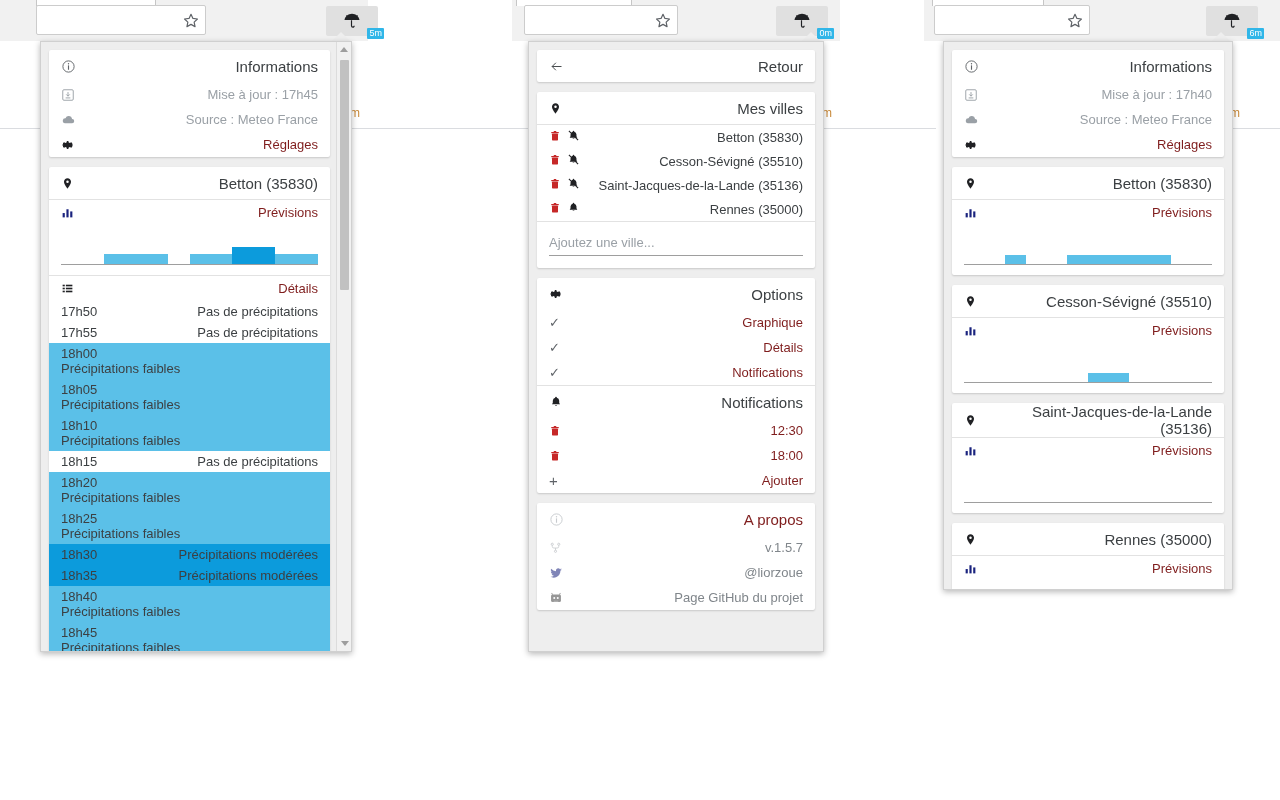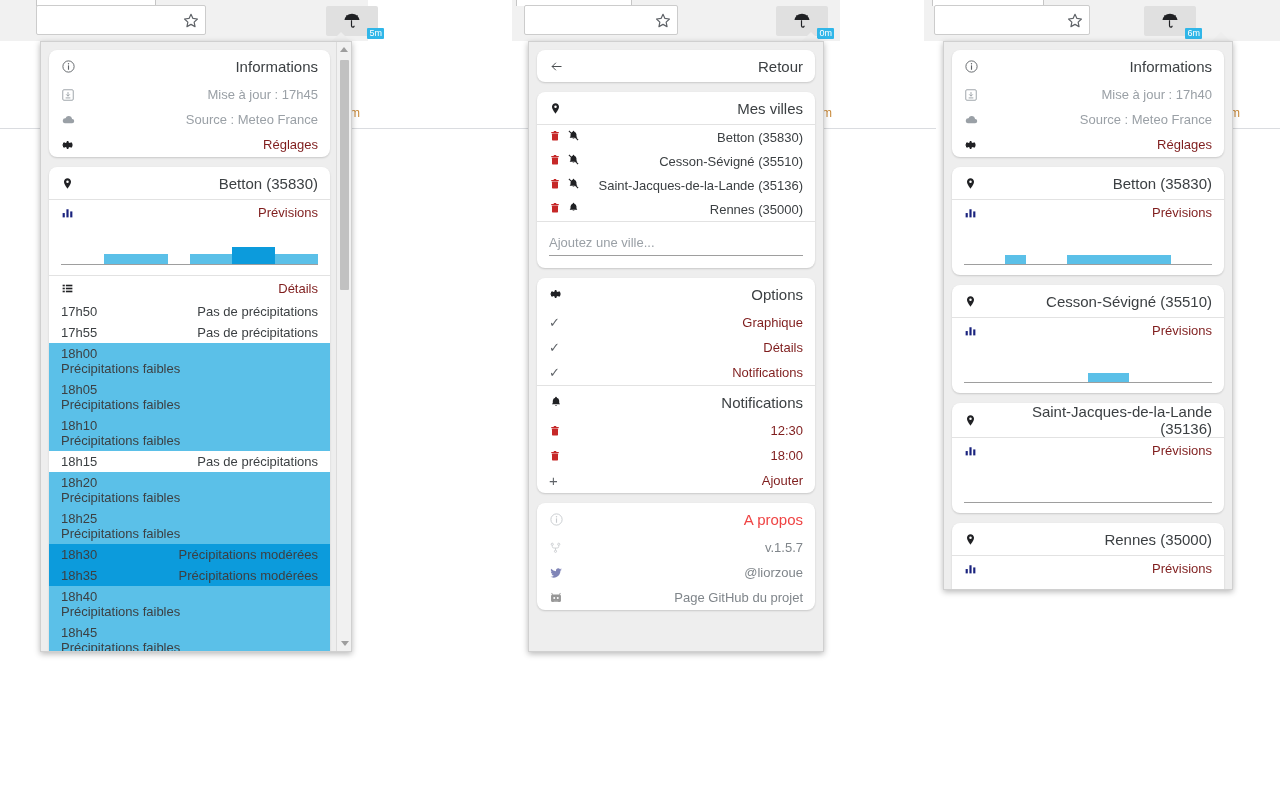--- a/index.html
+++ b/index.html
@@ -43,21 +43,21 @@
   
   .popup {
     position: absolute;
     background: #eeeeee;
     border: 1px solid #d0d0d0;
     box-shadow: 0 2px 6px rgba(0,0,0,.28);
     overflow: hidden;
   }
   .popbody { padding: 8px; }
   .card {
-    background: #fff; border-radius: 8px;
+    background: #fff; border-radius: 2px;
     box-shadow: 0 1px 2px rgba(0,0,0,.16);
     margin-bottom: 10px; overflow: hidden;
   }
   .card:last-child { margin-bottom: 0; }
 
   .row {
     display: flex; align-items: center;
     padding: 0 12px; min-height: 25px;
     justify-content: space-between;
   }
@@ -167,21 +167,21 @@
     <span class="badge">0m</span>
   </div>
   <div class="caret" style="left:802px;top:32px;"></div>
 
   <div class="chrome" style="left:924px;top:0;width:356px;height:41px;"></div>
   <div class="tabstub" style="left:932px;width:112px;"></div>
   <div class="omnibox" style="left:934px;width:156px;"></div>
   <svg class="star" style="left:1066px;" viewBox="0 0 24 24">
     <path d="M12 3l2.6 5.6 6 .7-4.4 4.2 1.2 6-5.4-3-5.4 3 1.2-6L3.4 9.3l6-.7z" fill="none" stroke="#5f6368" stroke-width="1.6" stroke-linejoin="round"></path>
   </svg>
-  <div class="extbtn" style="left:1144px;">
+  <div class="extbtn" style="left:1206px;">
     <svg width="20" height="20" viewBox="0 0 24 24">
       <path d="M12 3.2c-4.6 0-8.4 3.3-9 7.6h18c-.6-4.3-4.4-7.6-9-7.6z" fill="#202124"></path>
       <path d="M11.4 11.2v6.6a1.6 1.6 0 0 0 3.2 0" fill="none" stroke="#202124" stroke-width="1.4"></path>
       <path d="M5 5.5l1.6 1.2M19 5.5l-1.6 1.2" stroke="#202124" stroke-width="1.2"></path>
     </svg>
     <span class="badge">6m</span>
   </div>
   <div class="caret" style="left:1212px;top:32px;"></div>
 
   <div class="popup" style="left:40px;top:41px;width:312px;height:611px;">
@@ -511,21 +511,21 @@
 
       <div class="card about">
         <div class="row hdr">
           <span class="ic">
             <svg width="15" height="15" viewBox="0 0 24 24">
               <circle cx="12" cy="12" r="9" fill="none" stroke="#9aa0a6" stroke-width="1.5"></circle>
               <circle cx="12" cy="7.6" r="1.1" fill="#9aa0a6"></circle>
               <rect x="11.1" y="10.2" width="1.8" height="7" fill="#9aa0a6"></rect>
             </svg>
           </span>
-          <span class="lbl" style="color:#ef4444;font-size:15px;">A propos</span>
+          <span class="lbl" style="color:#7f1d1d;font-size:15px;">A propos</span>
         </div>
         <div class="row">
           <span class="ic">
             <svg width="13" height="13" viewBox="0 0 24 24">
               <circle cx="6" cy="6" r="2" fill="none" stroke="#9aa0a6" stroke-width="1.6"></circle>
               <circle cx="18" cy="6" r="2" fill="none" stroke="#9aa0a6" stroke-width="1.6"></circle>
               <circle cx="12" cy="19" r="2" fill="none" stroke="#9aa0a6" stroke-width="1.6"></circle>
               <path d="M6 8v2a3 3 0 0 0 3 3h6a3 3 0 0 0 3-3V8M12 13v4" stroke="#9aa0a6" stroke-width="1.5" fill="none"></path>
             </svg>
           </span>

